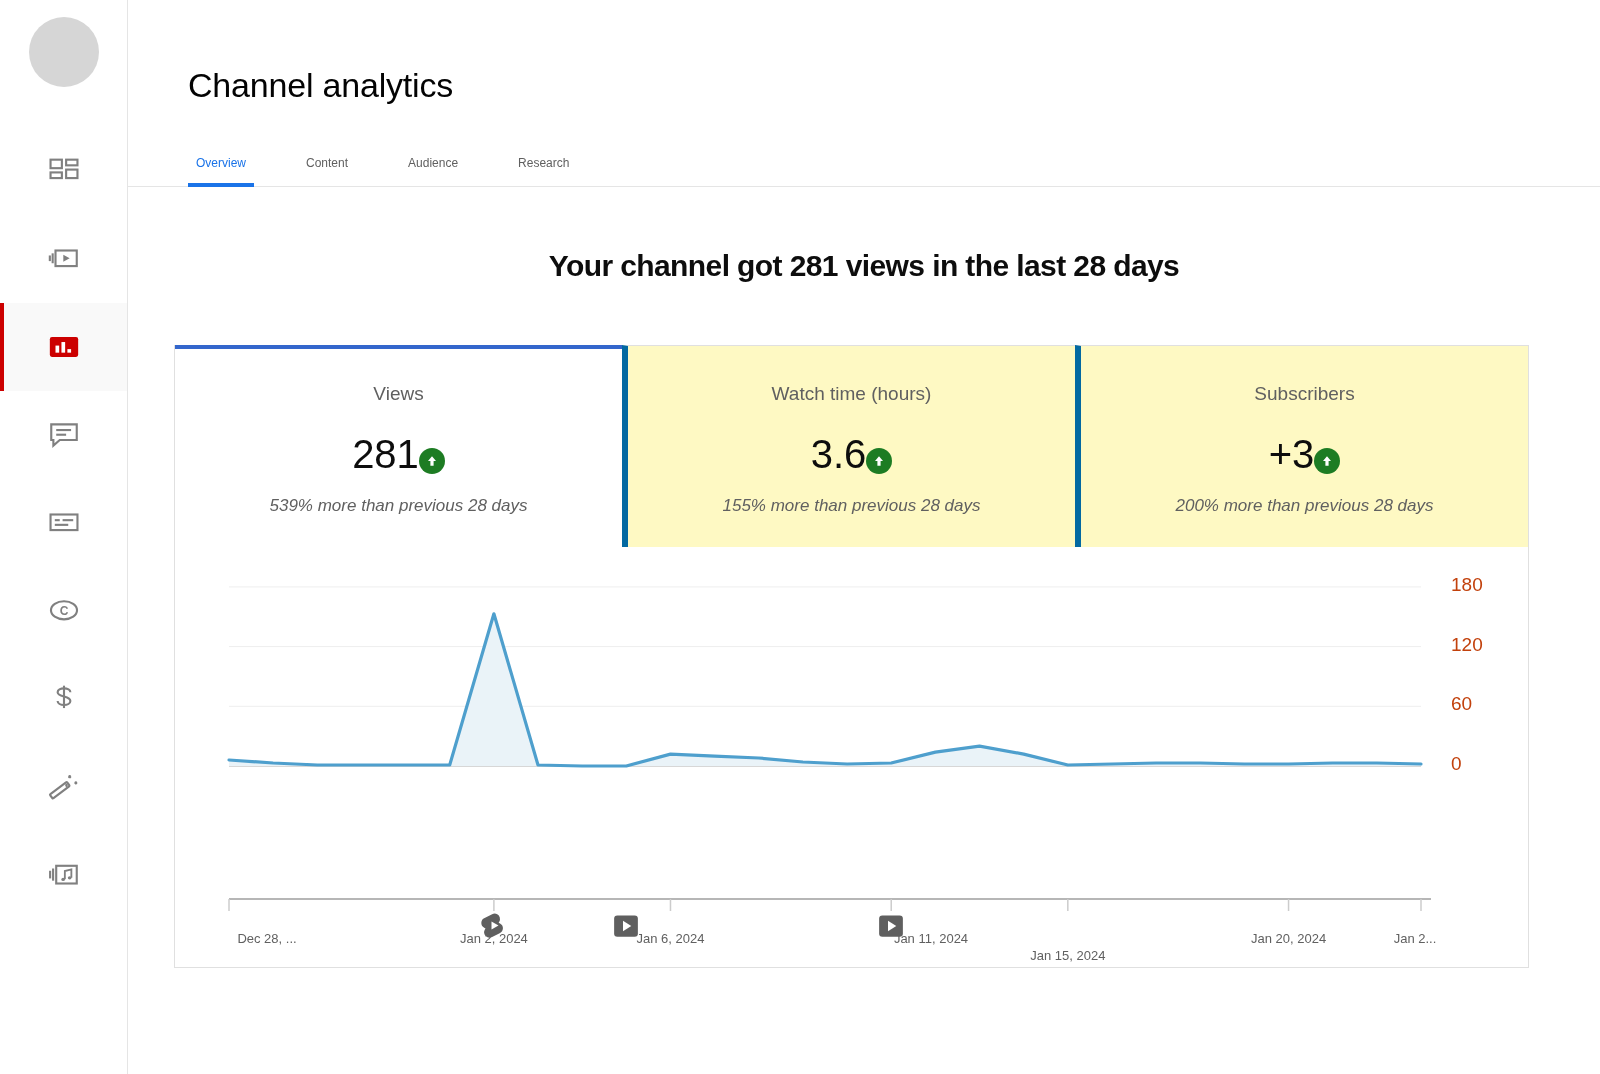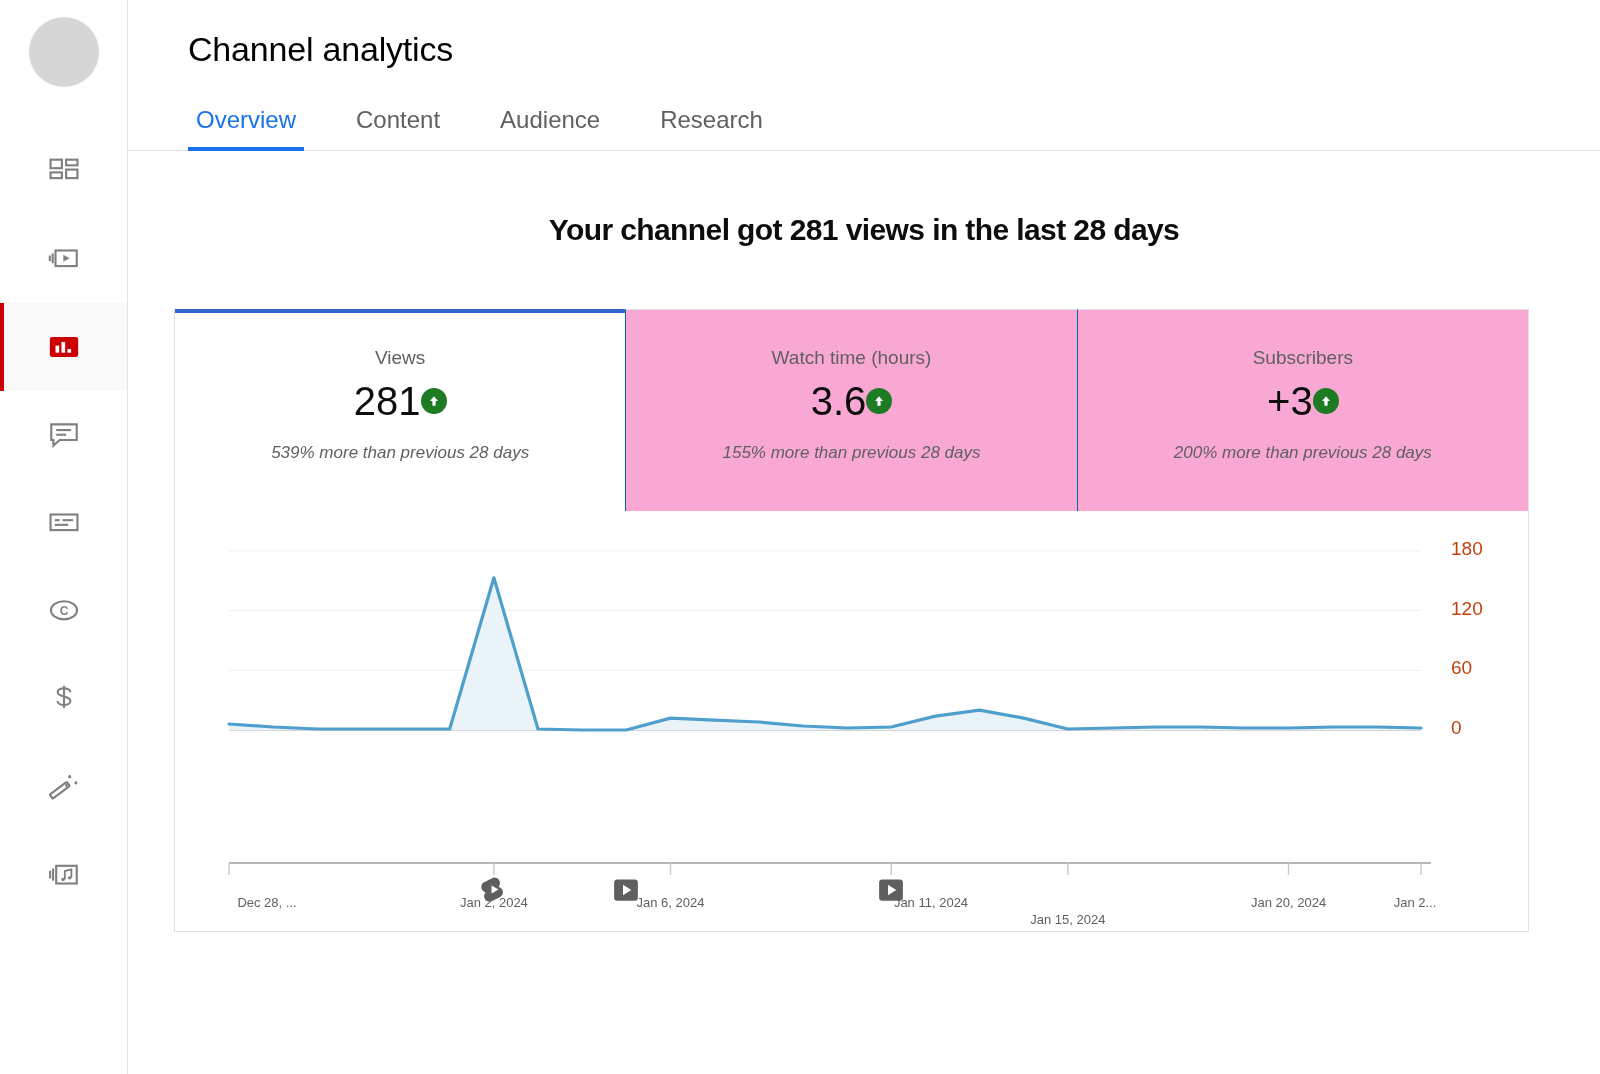--- a/index.html
+++ b/index.html
@@ -39,30 +39,31 @@
   }
   .nav-icon { width: 34px; height: 34px; display: block; color: #808080; }
   .nav-icon svg { width: 34px; height: 34px; display: block; }
 
   
   .main { flex: 1 1 auto; position: relative; background: #ffffff; min-width: 0; }
   .page-title {
     font-size: 34px; color: #030303; font-weight: 400;
     padding: 30px 12px 0 60px;
     letter-spacing: -0.2px;
+    margin-top: 36px;
   }
   .tabs-bar {
     margin-top: 28px;
     border-bottom: 1px solid #e5e5e5;
     padding-left: 60px;
     display: flex; align-items: flex-end;
     height: 54px;
   }
   .tab {
-    font-size: 24px; color: #606060;
+    font-size: 12px; color: #606060;
     padding: 0 8px 16px 8px;
     margin-right: 44px;
     cursor: pointer;
     position: relative;
     white-space: nowrap;
   }
   .tab.active { color: #1a73e8; font-weight: 500; }
   .tab.active::after {
     content: ""; position: absolute;
     left: 0; right: 0; bottom: -1px;
@@ -83,38 +84,38 @@
   .card-wrap {
     margin: 62px 40px 0 46px;
     border: 1px solid #e0e0e0;
     border-top: none;
     background: #ffffff;
     width: 1355px;
   }
   .cards { display: flex; height: 202px; }
   .card {
     flex: 1 1 0;
-    background: #f9a8d4;
-    border-left: 1px solid #0369a1;
+    background: #fef9c3;
+    border-left: 6px solid #0369a1;
     border-top: 1px solid #e0e0e0;
     padding-top: 37px;
     text-align: center;
     cursor: pointer;
     position: relative;
   }
   .card:first-child { border-left: none; }
   .card.selected {
     background: #ffffff;
     border-top: 4px solid #3366cc;
     padding-top: 34px;
   }
   .card-label { font-size: 19px; color: #606060; }
   .card-value-row {
-    margin-top: 12px;
-    display: flex; align-items: center; justify-content: center; gap: 0;
+    margin-top: 29px;
+    display: flex; align-items: flex-end; justify-content: center; gap: 0;
   }
   .card-value { font-size: 40px; color: #0d0d0d; font-weight: 400; line-height: 1; }
   .trend-up {
     width: 26px; height: 26px; border-radius: 50%;
     background: #1d7c23;
     display: inline-flex; align-items: center; justify-content: center;
   }
   .trend-up svg { width: 16px; height: 16px; display: block; }
   .card-sub {
     margin-top: 22px;

